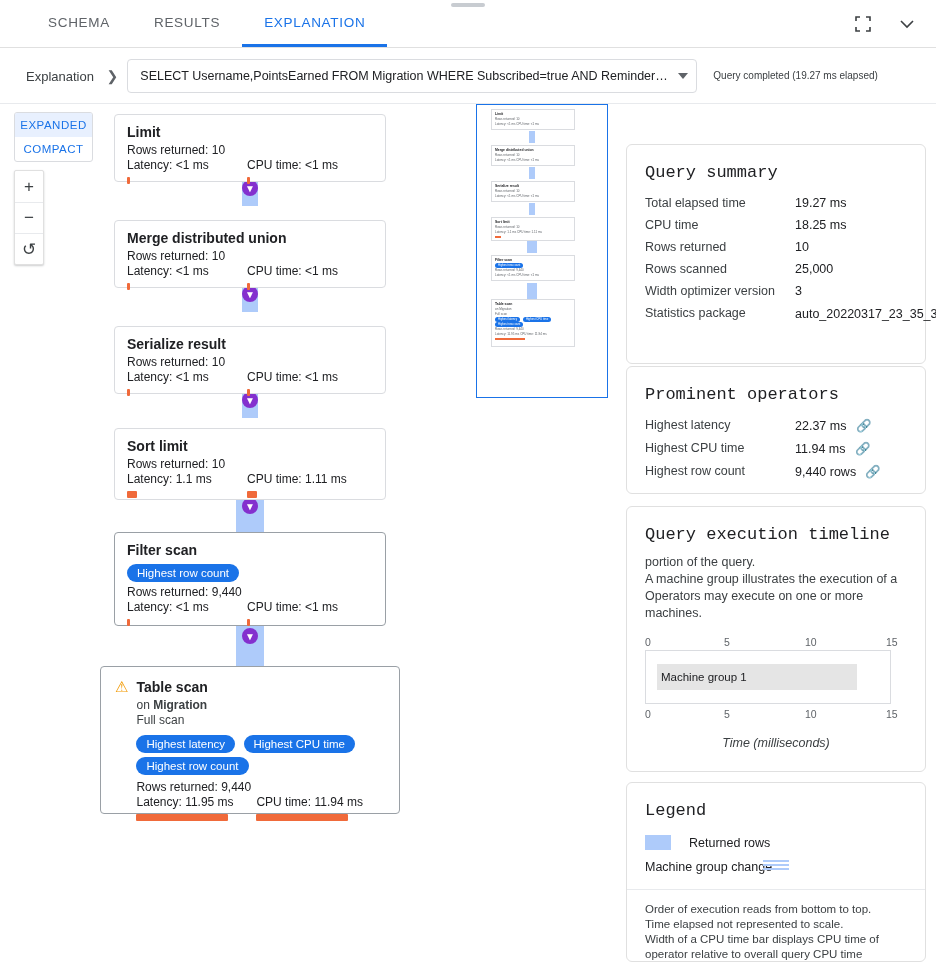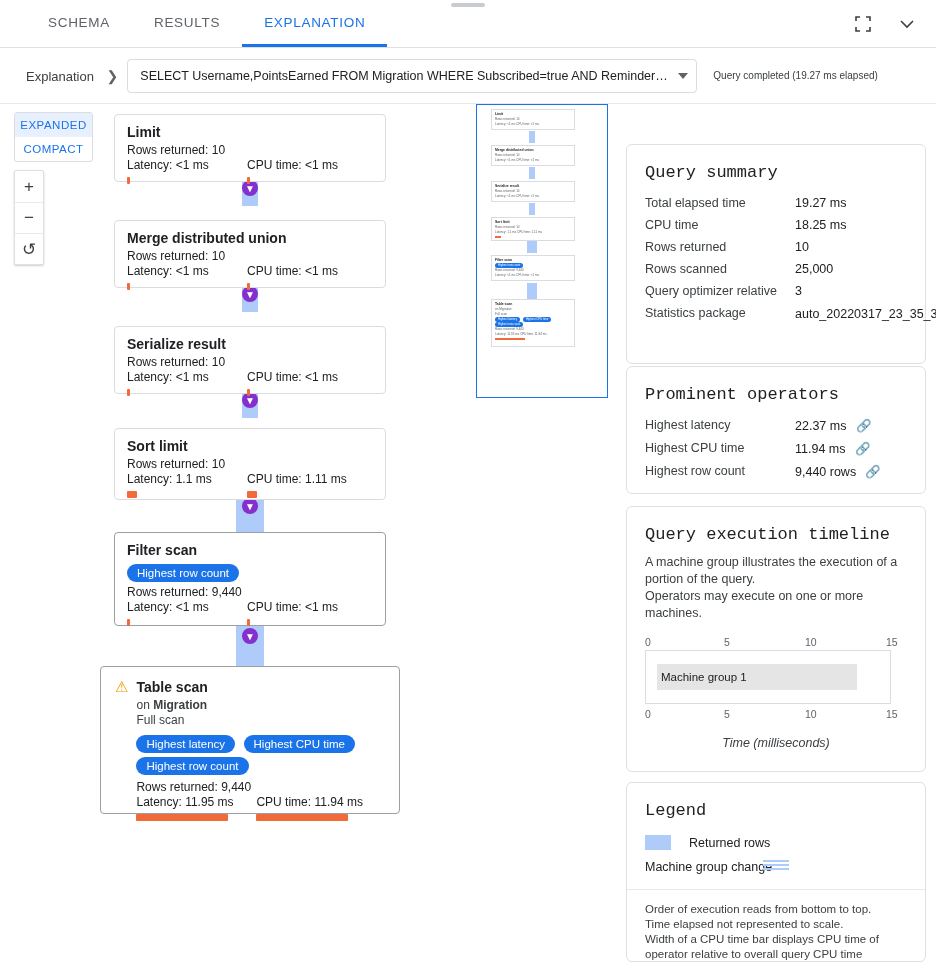--- a/index.html
+++ b/index.html
@@ -410,21 +410,21 @@
     </div>
     <div class="kv">
       <div class="k">Rows returned</div>
       <div class="v">10</div>
     </div>
     <div class="kv">
       <div class="k">Rows scanned</div>
       <div class="v">25,000</div>
     </div>
     <div class="kv">
-      <div class="k">Query optimizer relative</div>
+      <div class="k">Width optimizer version</div>
       <div class="v">3</div>
     </div>
     <div class="kv">
       <div class="k">Statistics package</div>
       <div class="v wrap" style="max-width:112px">auto_20220317_23_35_39UTC</div>
     </div>
   </div>
 
   <div class="card" style="top:366px;height:128px;">
     <h3>Prominent operators</h3>
@@ -446,22 +446,22 @@
       <div class="k">Highest row count</div>
       <div class="v">
         <span>9,440 rows</span>
         <span class="link-icon">🔗</span>
       </div>
     </div>
   </div>
 
   <div class="card" style="top:506px;height:266px;">
     <h3>Query execution timeline</h3>
+    <div class="ptext">portion of the query.</div>
     <div class="ptext">A machine group illustrates the execution of a</div>
-    <div class="ptext">portion of the query.</div>
     <div class="ptext">Operators may execute on one or more</div>
     <div class="ptext">machines.</div>
 
     <div class="timeline">
       <div class="tl-axis" style="top:0">
         <span class="tl-tick" style="left:0">0</span>
         <span class="tl-tick" style="left:79px">5</span>
         <span class="tl-tick" style="left:160px">10</span>
         <span class="tl-tick" style="left:241px">15</span>
       </div>

